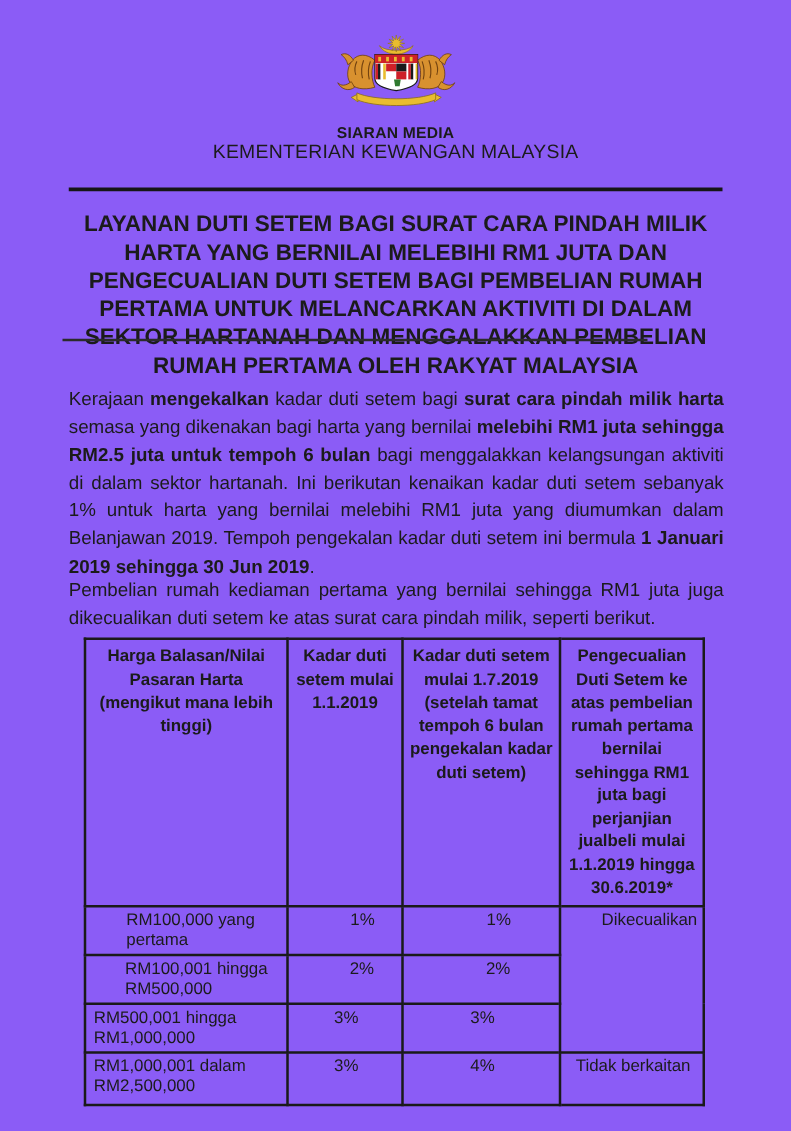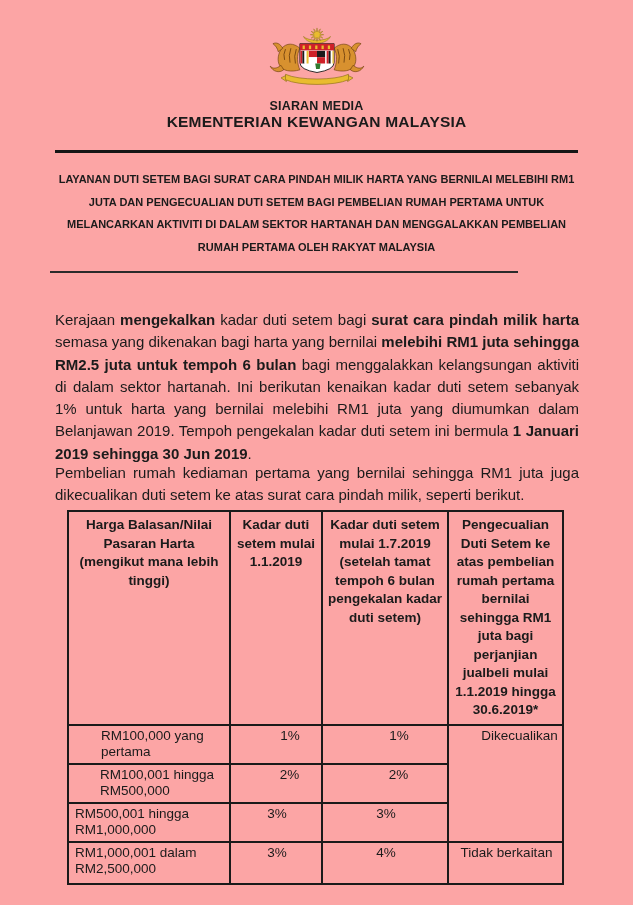--- a/index.html
+++ b/index.html
@@ -1,40 +1,40 @@
 <!DOCTYPE html>
 <html><head>
 <meta charset="utf-8">
 <style>
   html,body{margin:0;padding:0;background:#e8e8e8;}
   .page{
     position:relative;
     width:633px;height:905px;
     margin:0 auto;
-    background:#fca5a5;
+    background:#8b5cf6;
     font-family:"Liberation Sans", sans-serif;
     color:#1b1b1b;
     overflow:hidden;
   }
   .emblem{position:absolute;top:24px;left:50%;transform:translateX(-50%);}
   .release-type{
     position:absolute;top:99px;left:0;width:100%;
     text-align:center;font-size:12.5px;font-weight:bold;letter-spacing:.2px;
   }
   .ministry{
     position:absolute;top:113px;left:0;width:100%;
-    text-align:center;font-size:15.5px;font-weight:bold;letter-spacing:.2px;
+    text-align:center;font-size:15.5px;font-weight:normal;letter-spacing:.2px;
   }
   .rule-thick{
     position:absolute;top:150px;left:55px;width:523px;height:3px;
     background:#161616;
   }
   .doc-title{
     position:absolute;top:168px;left:46px;width:541px;
-    text-align:center;font-weight:bold;font-size:11px;line-height:22.5px;
+    text-align:center;font-weight:bold;font-size:18px;line-height:22.5px;
   }
   .rule-thin{
     position:absolute;top:271px;left:50px;width:468px;height:2px;
     background:#2b2b2b;
   }
   .para{
     position:absolute;left:55px;width:524px;
     font-size:15px;line-height:22.3px;text-align:justify;
   }
   .para1{top:294px;}

